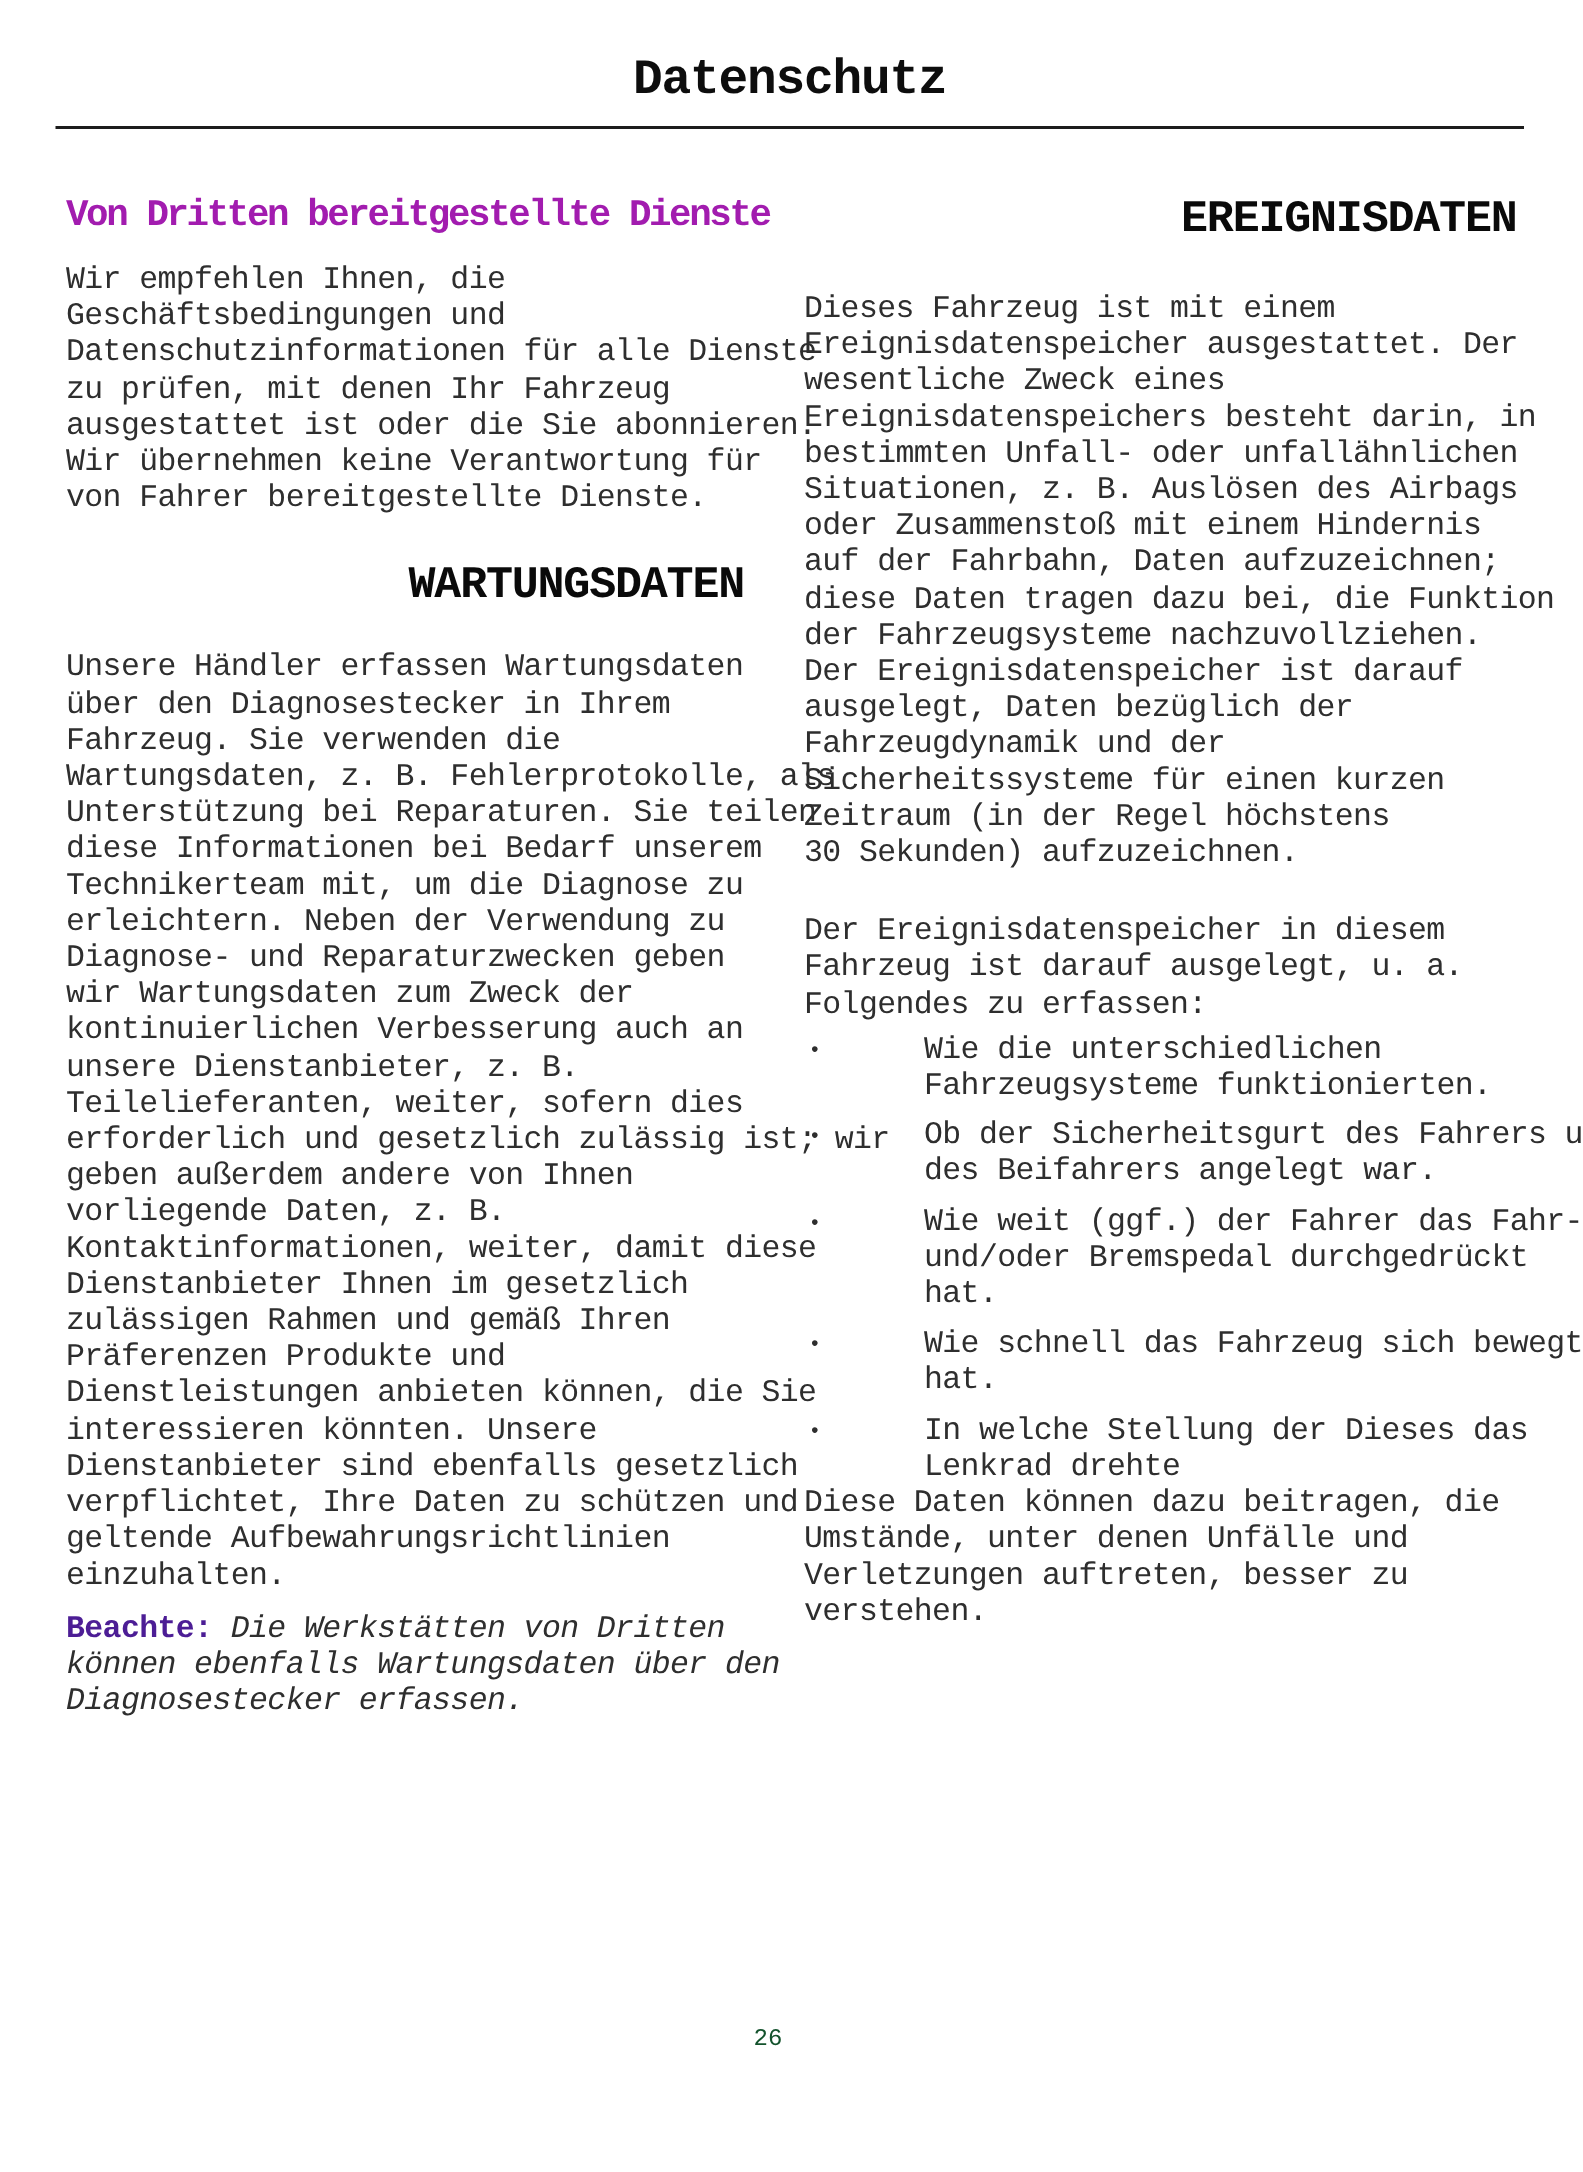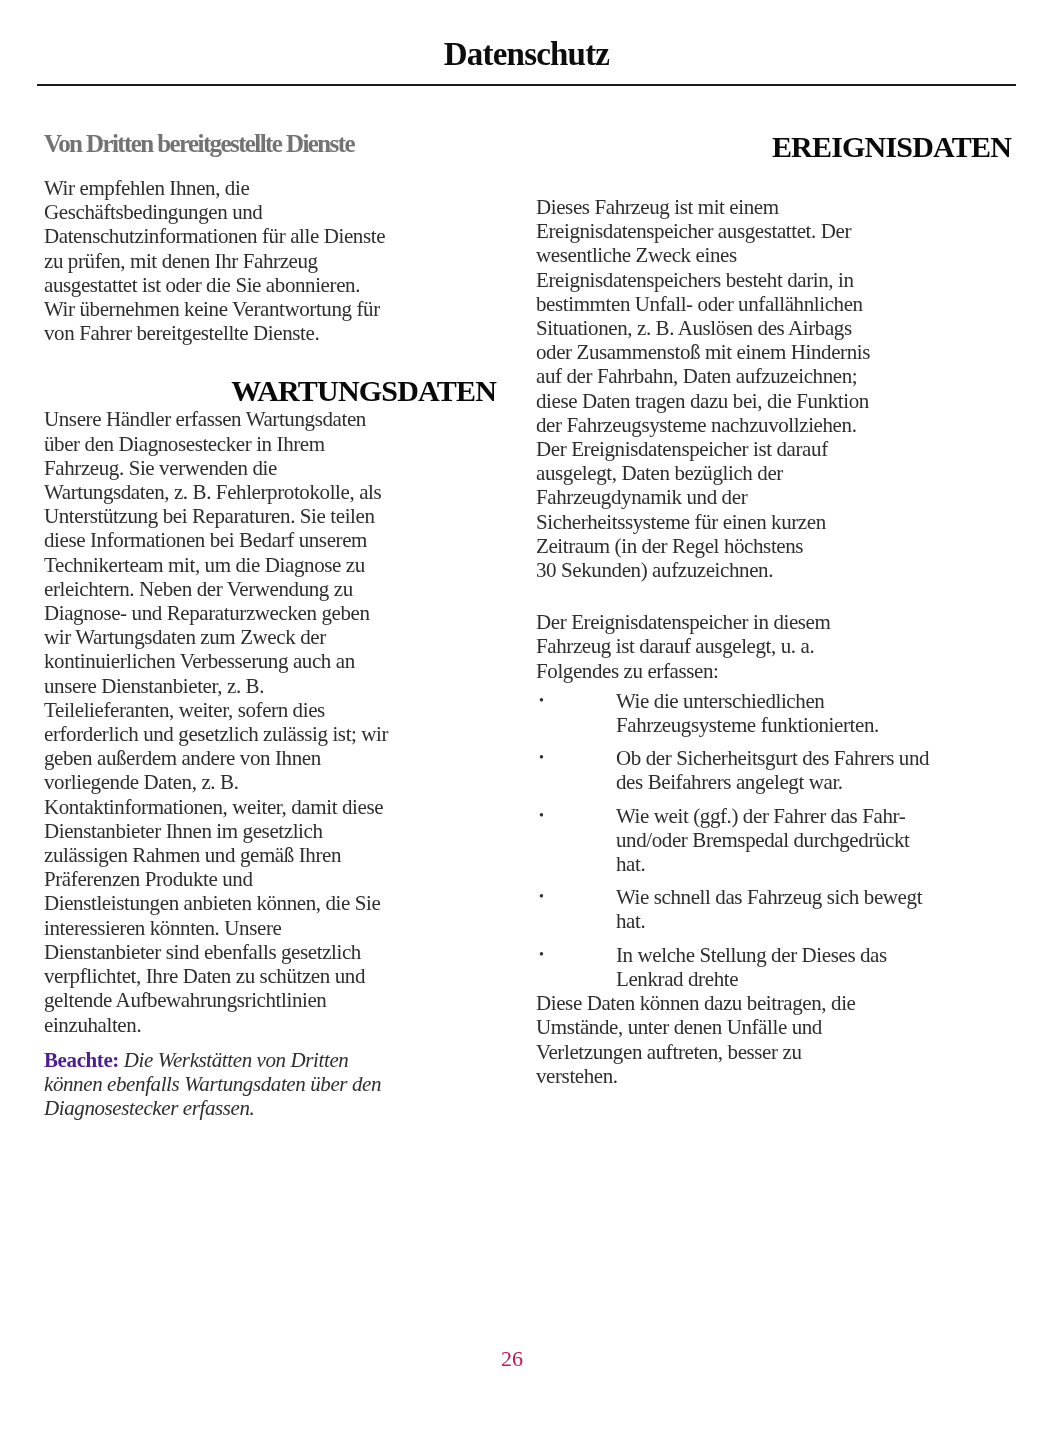--- a/index.html
+++ b/index.html
@@ -5,21 +5,21 @@
   html, body {
     margin: 0;
     padding: 0;
     background: #ffffff;
   }
   .page {
     position: relative;
     width: 1055px;
     height: 1448px;
     background: #ffffff;
-    font-family: Liberation Serif, serif;
+    font-family: Liberation Mono, monospace;
     color: #2e2e2e;
     overflow: hidden;
   }
   .doc-title {
     position: absolute;
     top: 36px;
     left: 37px;
     width: 979px;
     text-align: center;
     font-size: 33px;
@@ -42,35 +42,35 @@
   }
   .col-left  { left: 44px;  width: 452px; }
   .col-right { left: 536px; width: 475px; }
 
   .h-sub {
     margin: 0 0 19px 0;
     font-size: 25px;
     font-weight: 700;
     letter-spacing: -1.6px;
     line-height: 26px;
-    color: #737373;
+    color: #a21caf;
     white-space: pre;
   }
   .h-section {
     margin: 0;
     font-size: 30px;
     font-weight: 700;
     letter-spacing: -0.8px;
     line-height: 32px;
     color: #0a0a0a;
     text-transform: none;
     white-space: pre;
     text-align: right;
   }
-  .h-section.mid { margin-top: 30px; }
+  .h-section.mid { margin-top: 30px; margin-bottom: 27px; }
   .h-section.first { margin-bottom: 32px; }
 
   .body-text {
     font-size: 21px;
     letter-spacing: -0.4px;
     line-height: 24.2px;
     color: #2e2e2e;
   }
   p.para {
     margin: 0;
@@ -114,23 +114,23 @@
     margin-left: 36px;
   }
   .after-list { margin-top: 7px; }
 
   .page-number {
     position: absolute;
     top: 1346px;
     left: 37px;
     width: 950px;
     text-align: center;
-    font-size: 22px;
+    font-size: 16px;
     letter-spacing: 0;
-    color: #be185d;
+    color: #14532d;
     line-height: 26px;
   }
 </style>
 </head>
 <body>
 
 <div class="page">
 
   <div class="doc-title">Datenschutz</div>
   <div class="header-rule"></div>

